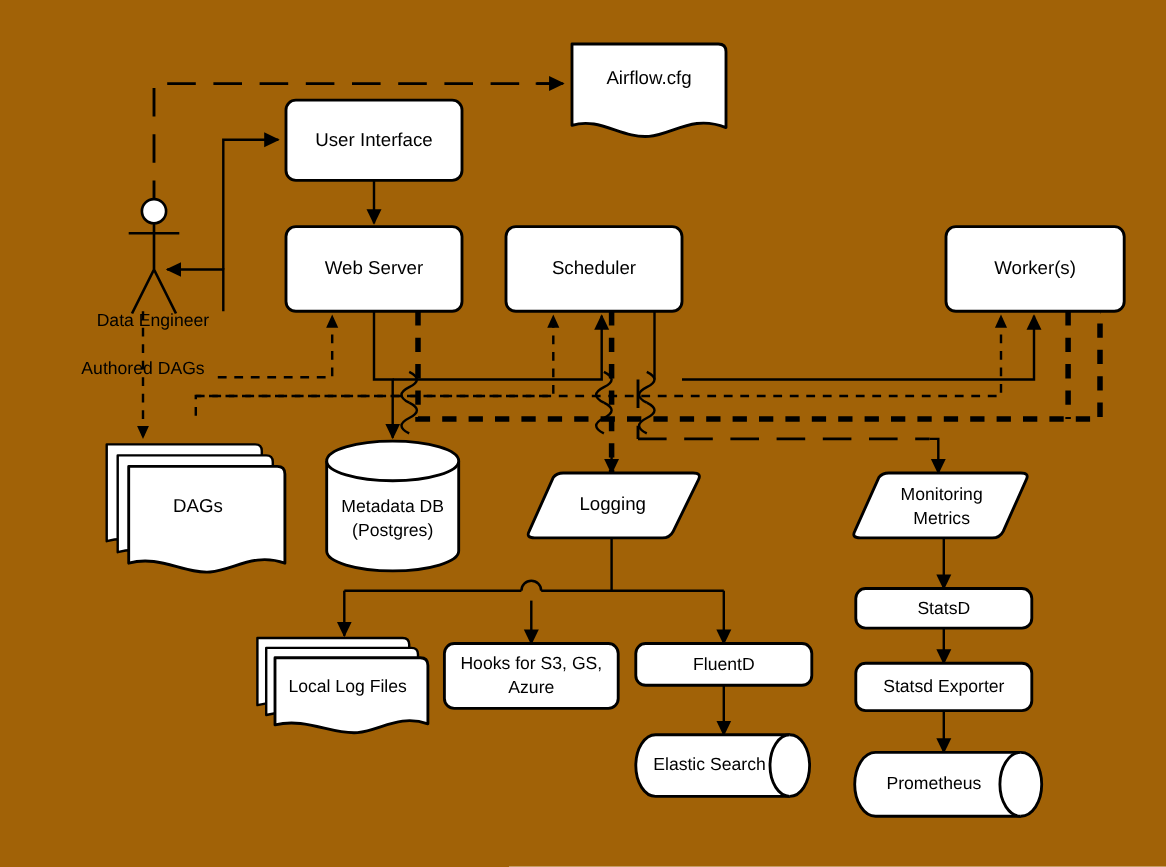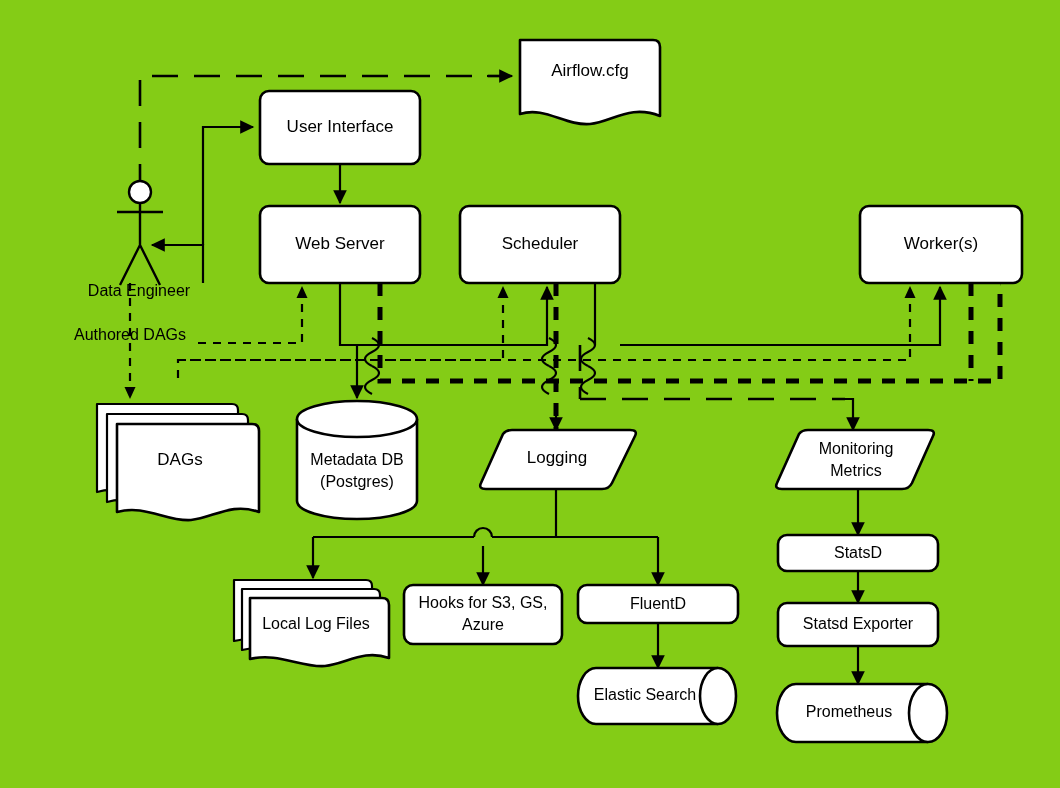--- a/index.html
+++ b/index.html
@@ -8,21 +8,21 @@
     padding: 0;
     background: #ffffff;
   }
   body {
     font-family: "Liberation Sans", sans-serif;
   }
   #diagram-root {
     position: relative;
     width: 1060px;
     height: 788px;
-    background: #84cc16;
+    background: #a16207;
     overflow: hidden;
   }
   svg#diagram-svg {
     display: block;
     width: 1060px;
     height: 788px;
   }
   .node-shape {
     fill: #ffffff;
     stroke: #000000;

